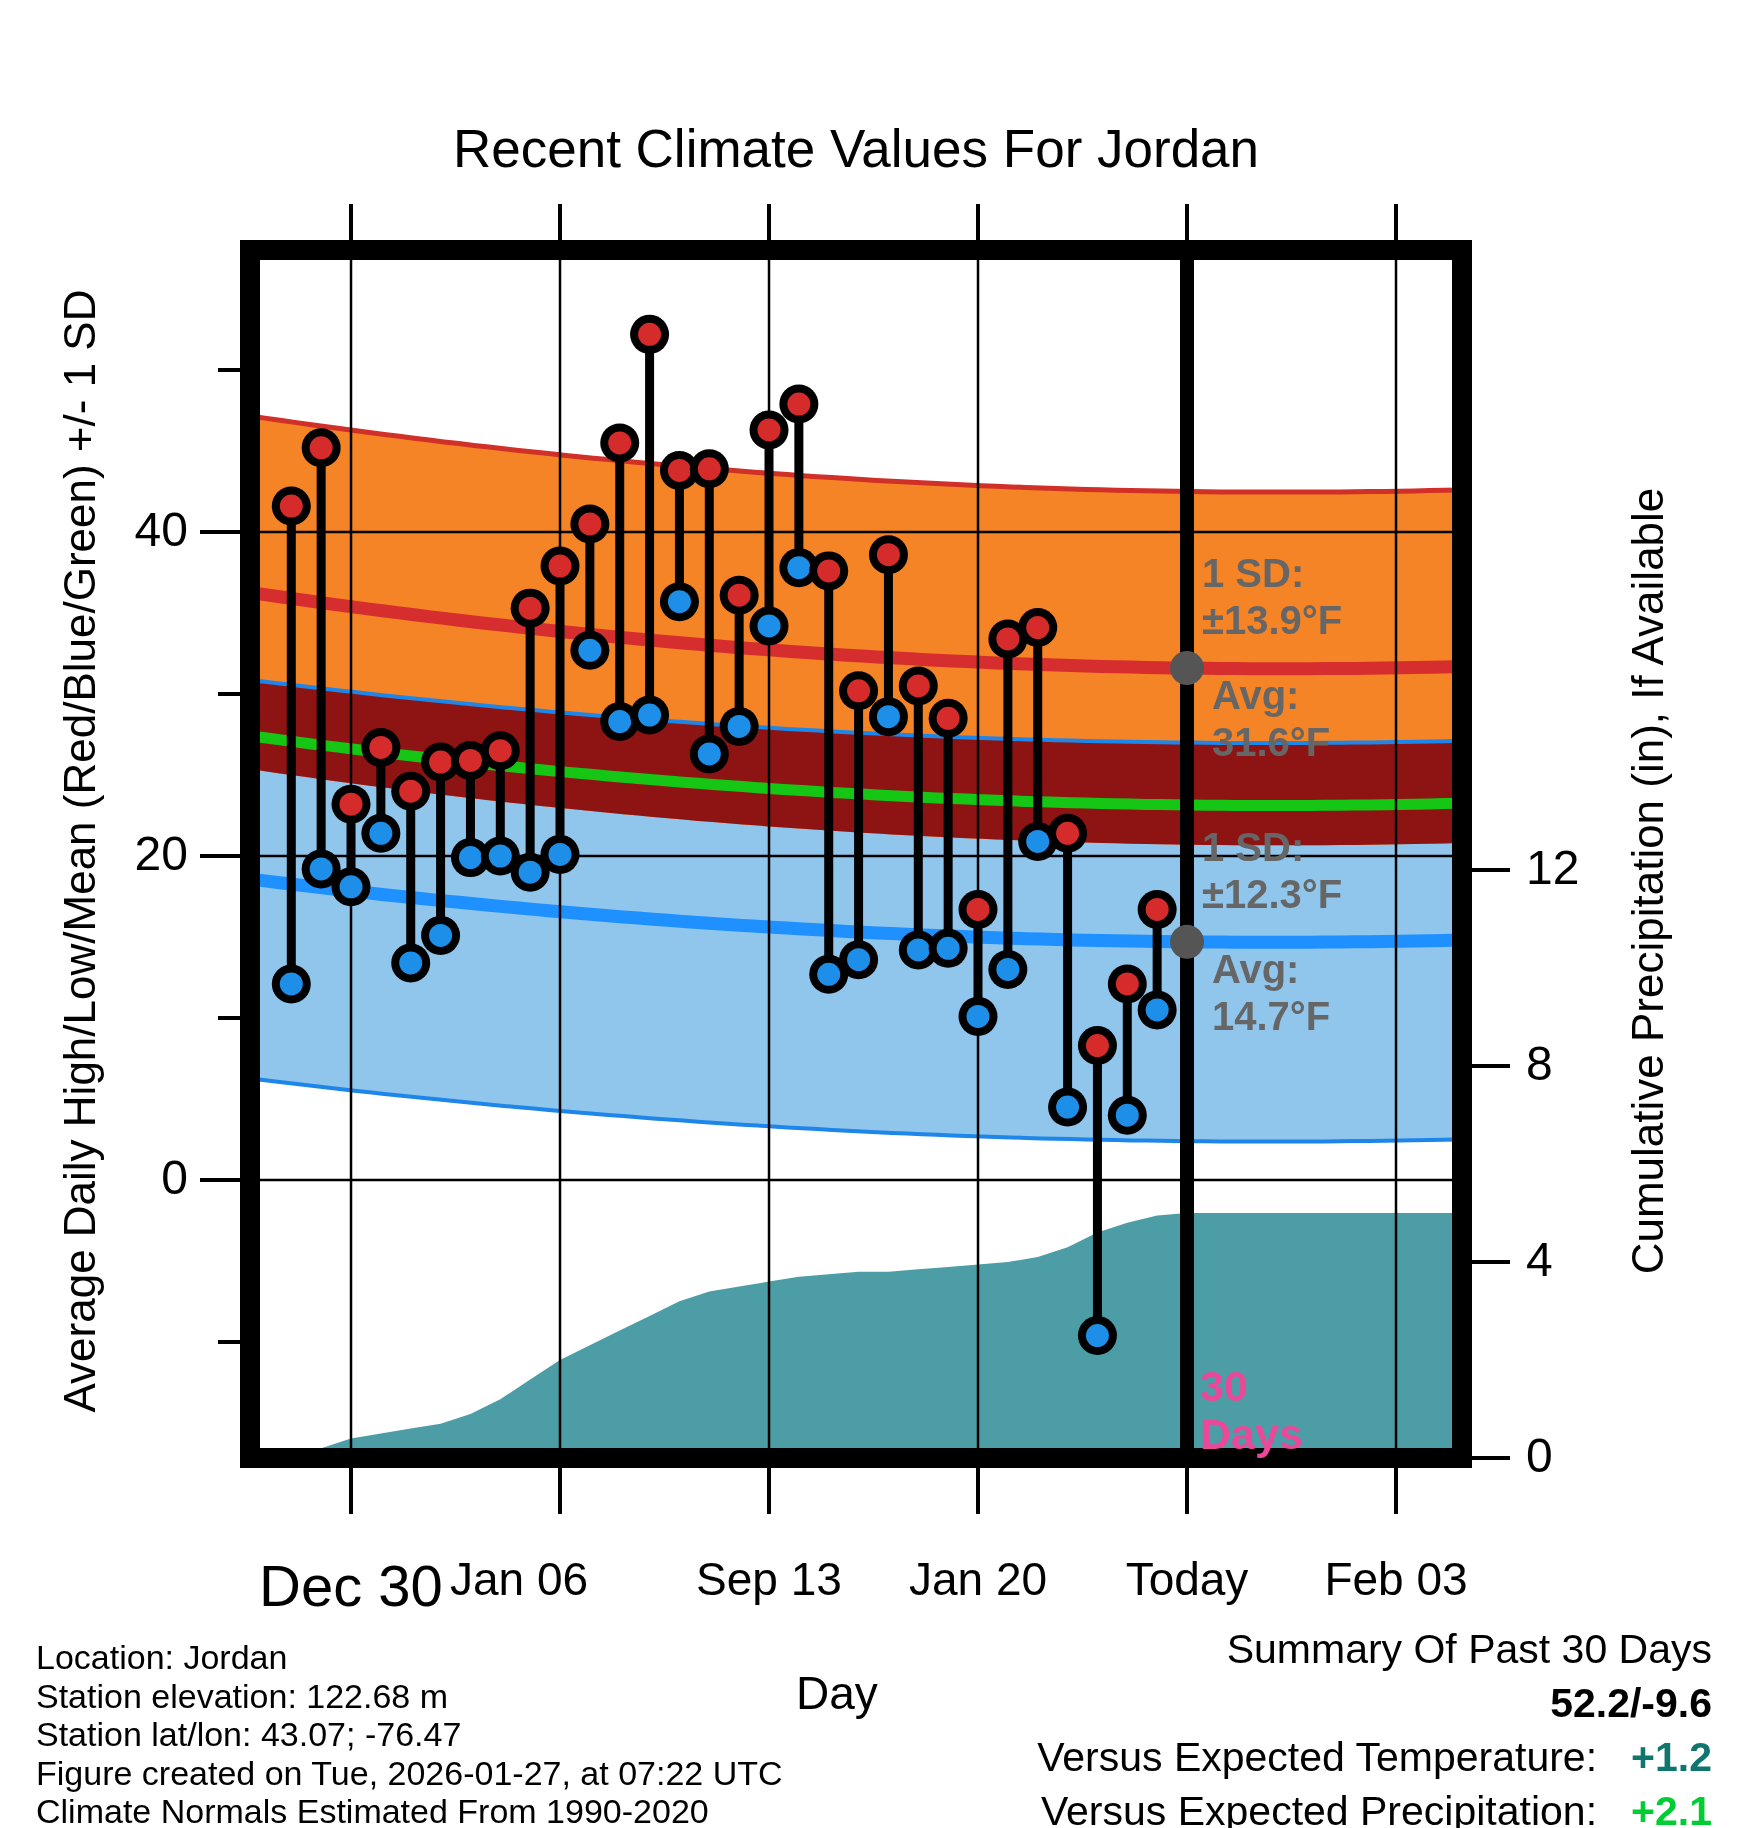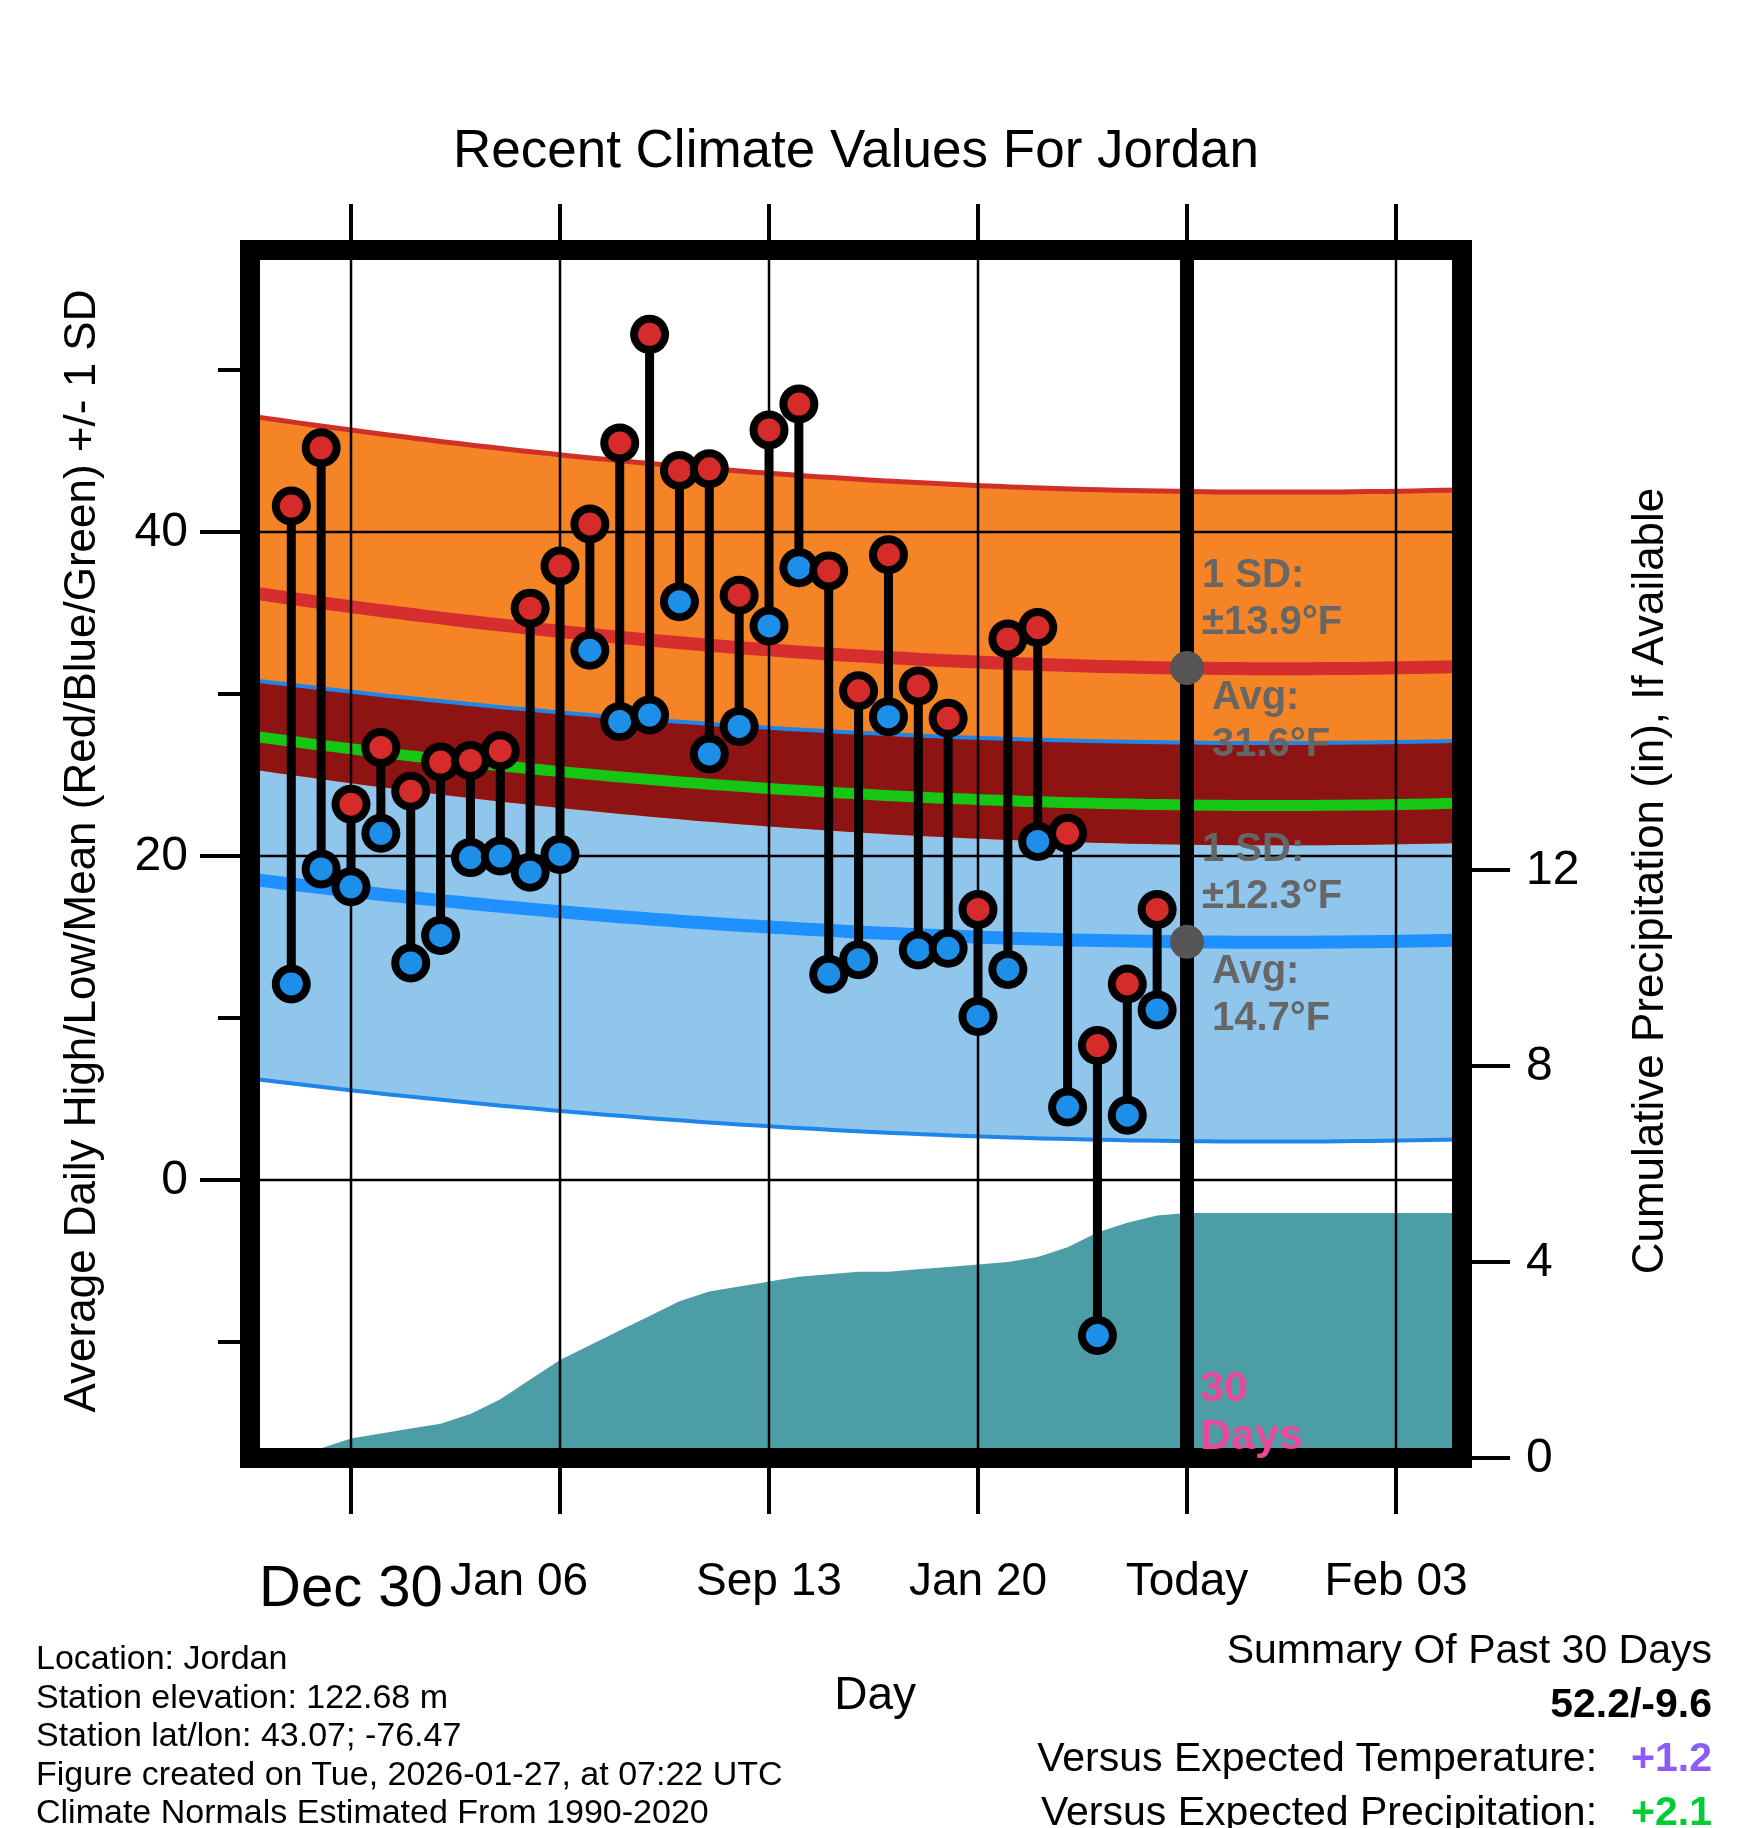--- a/index.html
+++ b/index.html
@@ -234,21 +234,21 @@
         <line x1="1396.009" x2="1396.009" y1="204" y2="240"></line>
       </g>
     </svg>
 
   <div class="txt title" style="left:256px;top:118px;width:1200px;">Recent Climate Values For Jordan</div>
 
   <div class="vlabel" style="left:-620px;top:826px;">Average Daily High/Low/Mean (Red/Blue/Green) +/- 1 SD</div>
 
   <div class="vlabel" style="left:948px;top:856px;">Cumulative Precipitation (in), If Available</div>
 
-  <div class="txt" style="left:796px;top:1666px;width:120px;text-align:right;font-size:46px;">Day</div>
+  <div class="txt" style="left:796px;top:1666px;width:120px;text-align:left;font-size:46px;">Day</div>
 
   <div class="anno" style="left:1202px;top:550px;">
     <div>1 SD:</div>
     <div>±13.9°F</div>
   </div>
   <div class="anno" style="left:1212px;top:672px;">
     <div>Avg:</div>
     <div>31.6°F</div>
   </div>
   <div class="anno" style="left:1202px;top:824px;">
@@ -273,21 +273,21 @@
     <div>Climate Normals Estimated From 1990-2020</div>
   </div>
 
   <div class="footerR">
     <div class="row">Summary Of Past 30 Days</div>
     <div class="row">
       <span class="bold">52.2/-9.6</span>
     </div>
     <div class="row">
       <span>Versus Expected Temperature:</span>
-      <span class="bold" id="vs-temp-value" style="color: #8b5cf6;">+1.2</span>
+      <span class="bold" id="vs-temp-value" style="color: #0f766e;">+1.2</span>
     </div>
     <div class="row">
       <span>Versus Expected Precipitation:</span>
       <span class="bold" id="vs-precip-value" style="color: rgb(0, 204, 51);">+2.1</span>
     </div>
   </div>
 
 <div class="ticklab" style="left: 60px; top: 502px; width: 128px; text-align: right;">40</div>
     <div class="ticklab" style="left: 60px; top: 826px; width: 128px; text-align: right;">20</div>
     <div class="ticklab" style="left: 60px; top: 1150px; width: 128px; text-align: right;">0</div>

